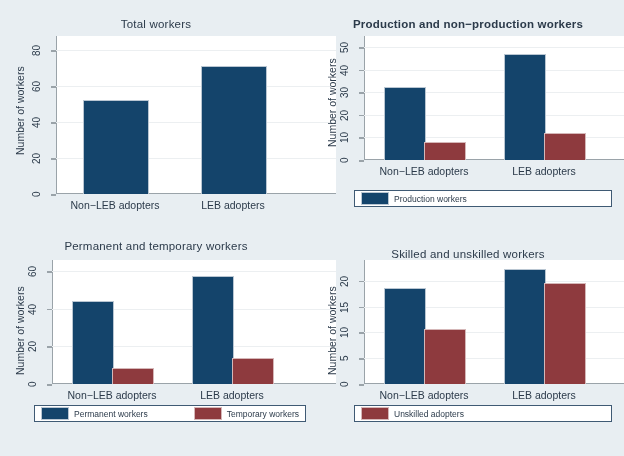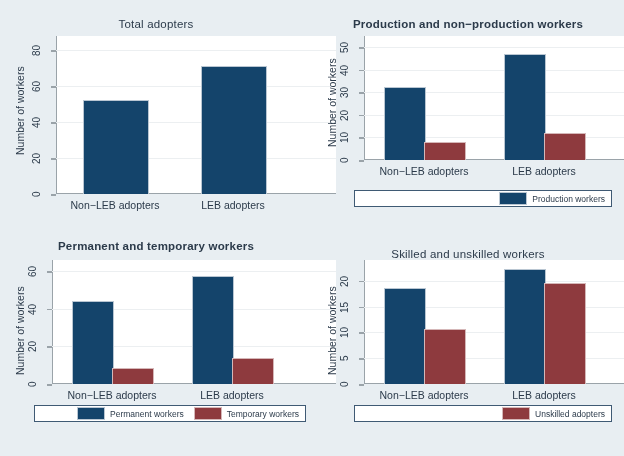--- a/index.html
+++ b/index.html
@@ -92,21 +92,21 @@
     color: #2b3a4a;
     font-size: 10.5px;
     text-align: center;
     white-space: nowrap;
   }
   
   .legend {
     position: absolute;
     display: flex;
     align-items: center;
-    justify-content: flex-end;
+    justify-content: space-between;
     gap: 10px;
     background: #ffffff;
     border: 1px solid #3f5a74;
     box-sizing: border-box;
     padding: 0 6px;
     height: 17px;
   }
   .legend-item {
     display: flex;
     align-items: center;
@@ -124,21 +124,21 @@
     color: #2b3a4a;
     white-space: nowrap;
   }
 </style>
 </head>
 <body>
 
 <div class="grid">
 
   <div class="panel">
-    <div class="panel-title" style="top:18px;">Total adopters</div>
+    <div class="panel-title" style="top:18px;">Total workers</div>
     <div class="ylabel" style="left:14px; top:56px; height:110px;">Number of workers</div>
     <div class="plot-wrap" id="p0" style="left:56px; top:36px; width:236px; height:158px;">
       <div class="plot"></div>
     <div class="tick" style="top: 158px;"></div>
         <div class="ytick-label" style="top: 148px; left: -25px; width: 14px; height: 20px;">0</div>
         <div class="gridline" style="top: 122.091px;"></div>
         <div class="tick" style="top: 122.091px;"></div>
         <div class="ytick-label" style="top: 112.091px; left: -25px; width: 14px; height: 20px;">20</div>
         <div class="gridline" style="top: 86.1818px;"></div>
         <div class="tick" style="top: 86.1818px;"></div>
@@ -187,21 +187,21 @@
       </div>
     <div class="legend" id="l1" style="left:42px; top:190px; width:258px;">
         <div class="legend-item">
           <span class="legend-swatch blue"></span>
           <span class="legend-text">Production workers</span>
         </div>
       </div>
   </div>
 
   <div class="panel">
-    <div class="panel-title" style="top:12px;font-weight:bold;">Permanent and temporary workers</div>
+    <div class="panel-title" style="top:12px;">Permanent and temporary workers</div>
     <div class="ylabel" style="left:14px; top:48px; height:110px;">Number of workers</div>
     <div class="plot-wrap" id="p2" style="left:52px; top:32px; width:240px; height:124px;">
       <div class="plot"></div>
     <div class="tick" style="top: 124px;"></div>
         <div class="ytick-label" style="top: 114px; left: -25px; width: 14px; height: 20px;">0</div>
         <div class="gridline" style="top: 86.4242px;"></div>
         <div class="tick" style="top: 86.4242px;"></div>
         <div class="ytick-label" style="top: 76.4242px; left: -25px; width: 14px; height: 20px;">20</div>
         <div class="gridline" style="top: 48.8485px;"></div>
         <div class="tick" style="top: 48.8485px;"></div>

